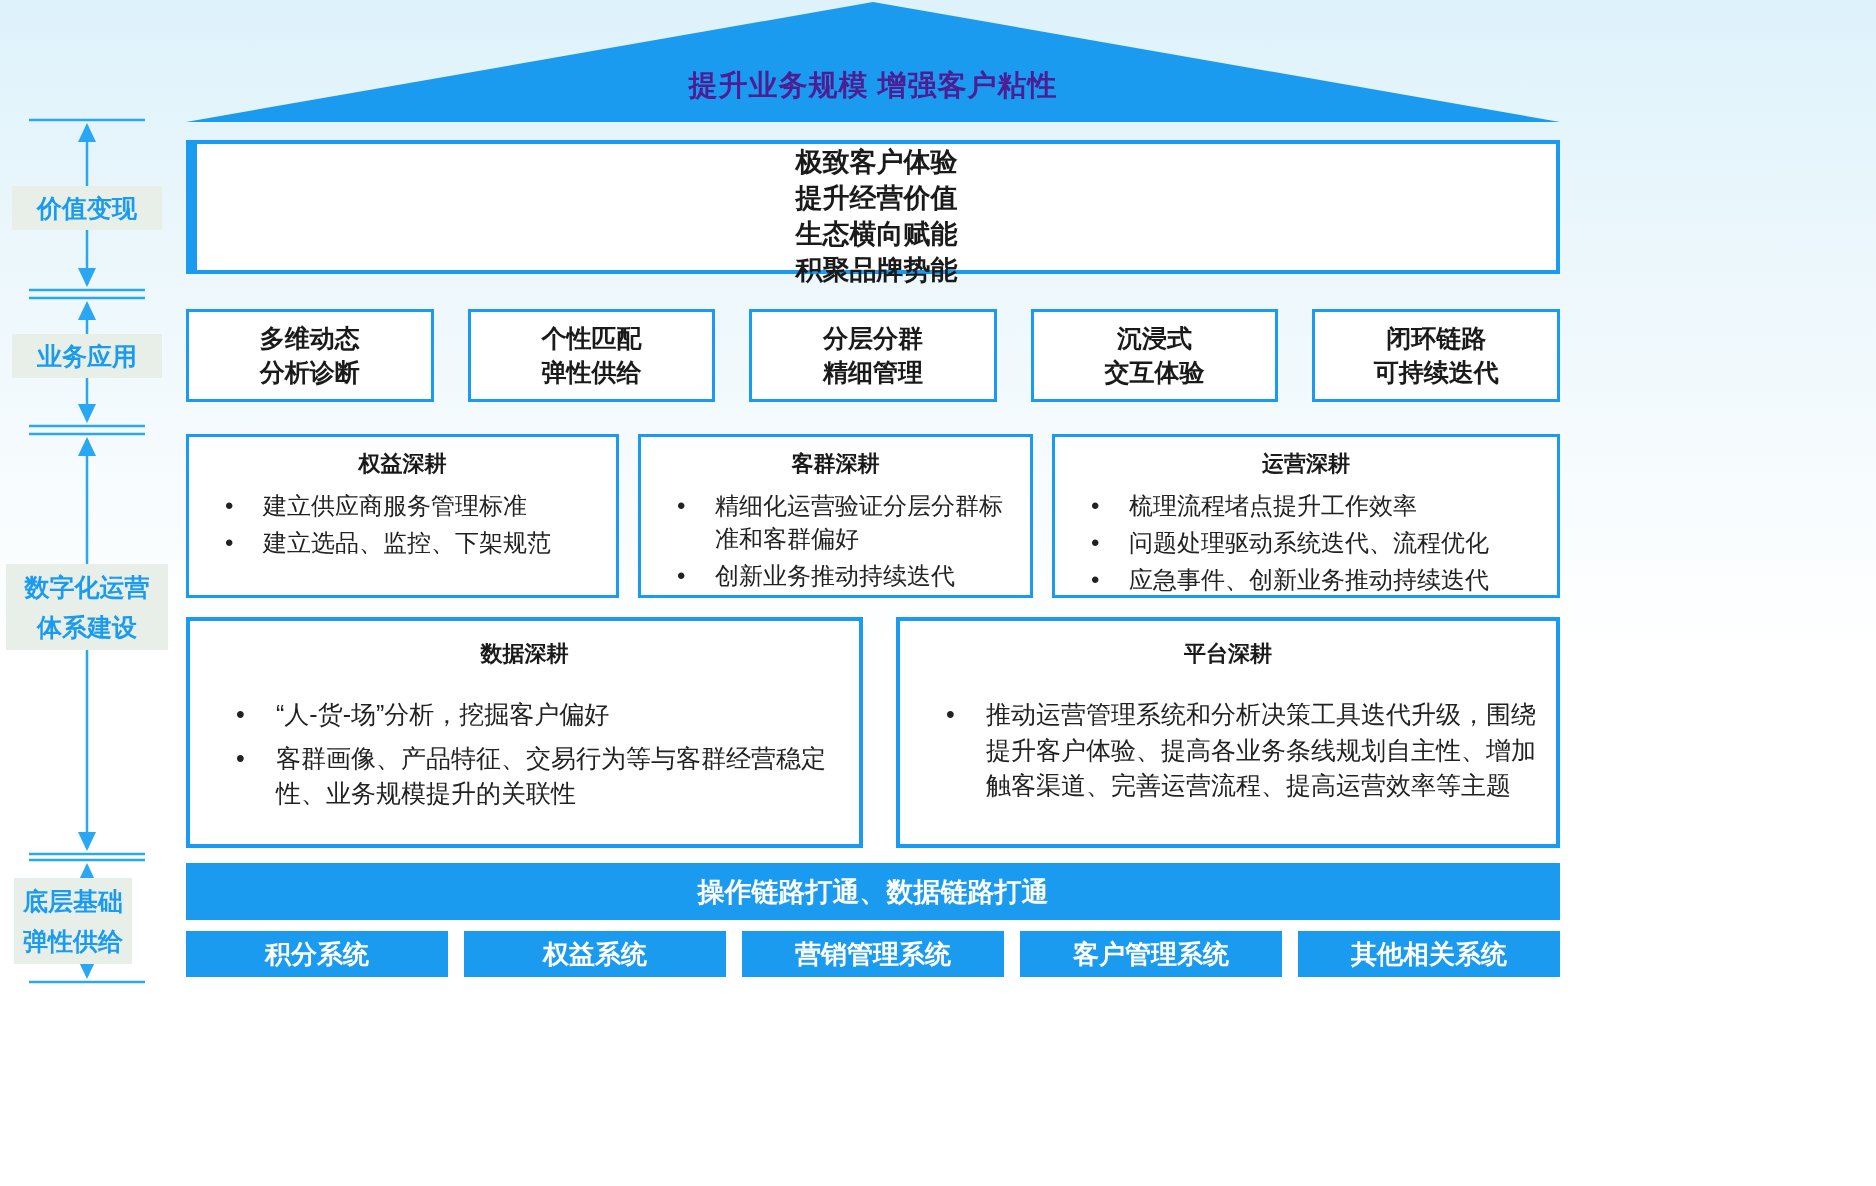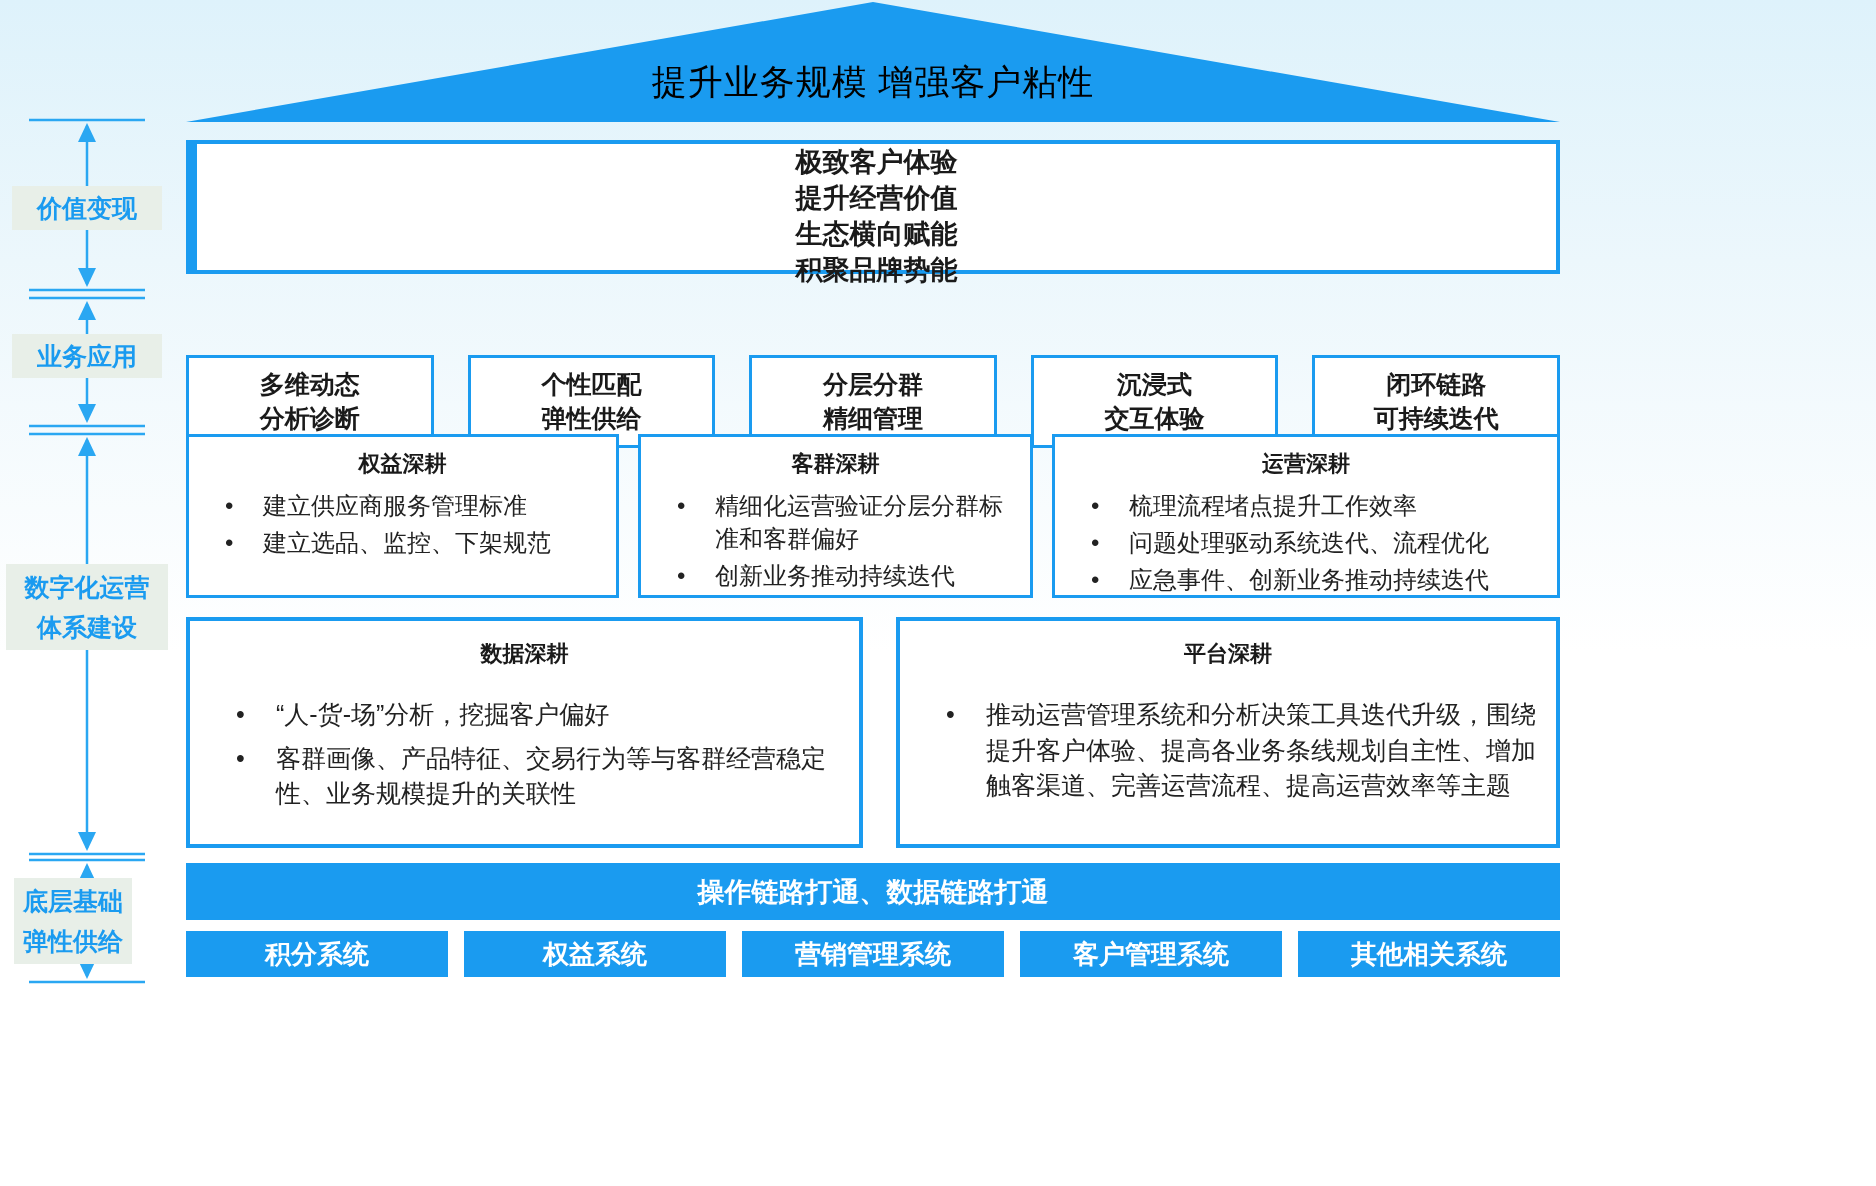--- a/index.html
+++ b/index.html
@@ -14,21 +14,21 @@
     overflow:hidden;
   }
   
   .roof{
     position:absolute; left:186px; top:2px; width:1374px; height:120px;
     background:#1a9bf0;
     clip-path:polygon(0 100%, 50% 0, 100% 100%);
   }
   .roof-title{
     position:absolute; left:0; right:0; bottom:16px;
-    text-align:center; color:#000000; font-size:35px; font-weight:400;
+    text-align:center; color:#4c1d95; font-size:29px; font-weight:700;
     letter-spacing:1px;
   }
   
   .varrow{ position:absolute; left:27px; }
   .varrow line{ stroke:#2aa7f2; stroke-width:2.5; }
   .varrow polygon{ fill:#2aa7f2; }
   .side-label{
     position:absolute; background:#e8efe8; color:#1a9bf0;
     font-size:25px; font-weight:700; text-align:center;
     display:flex; flex-direction:column; justify-content:center;
@@ -37,21 +37,21 @@
   
   .value-box{
     position:absolute; left:186px; top:140px; width:1374px; height:134px;
     background:#ffffff; border:4px solid #1a9bf0; border-left-width:11px;
     display:flex; align-items:center; justify-content:space-evenly;flex-direction:column;
   }
   .value-item{ font-size:27px; font-weight:700; color:#1a1a1a; }
 
   .app-row{
     position:absolute; left:186px; top:309px; width:1374px; height:93px;
-    display:flex; gap:34px;margin-top:46px;
+    display:flex; gap:34px;
   }
   .app-box{
     flex:1; background:#ffffff; border:3px solid #1a9bf0;
     display:flex; flex-direction:column; align-items:center; justify-content:center;
     font-size:25px; font-weight:700; color:#1a1a1a; line-height:1.35;
     text-align:center;
   }
 
   .cult-row-top{
     position:absolute; left:186px; top:434px; width:1374px; height:164px;

